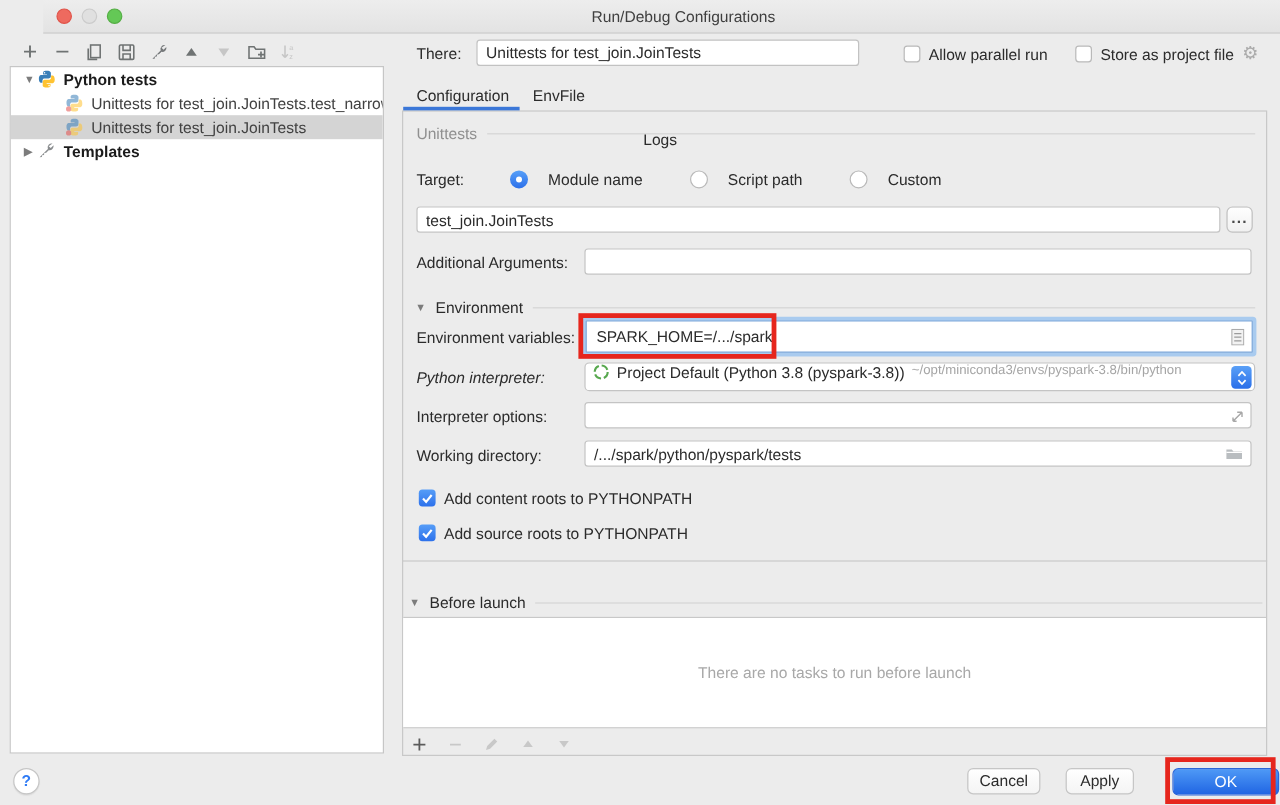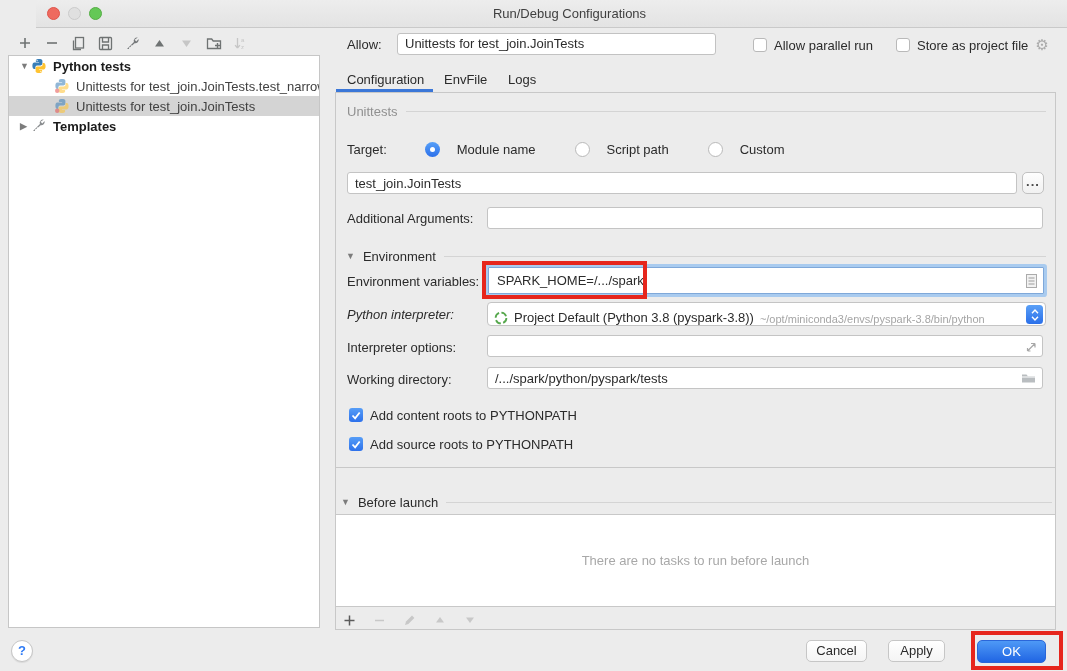--- a/index.html
+++ b/index.html
@@ -57,21 +57,21 @@
     background:linear-gradient(#FEFEFE,#F1F1F1); border:1px solid #C1C1C1; border-radius:5px;
     text-align:center; line-height:18px; color:#4A4A4A; font-weight:bold; letter-spacing:1px; }
   .radio { width:15px; height:15px; border-radius:50%; background:#fff; border:1px solid #B9B9B9; flex:none; }
   .radio.sel { border:none; background:linear-gradient(#57A0F8,#2C70EA); position:relative; }
   .radio.sel::after { content:""; position:absolute; left:5px; top:5px; width:5px; height:5px; border-radius:50%; background:#fff; }
   .target-row { position:absolute; left:347px; top:140px; display:flex; align-items:center; gap:17px; height:18px; }
   .focus-field { position:absolute; left:488px; top:267px; width:556px; height:27px; background:#fff;
     border:1px solid #7FA8D9; border-radius:1px; box-shadow:0 0 0 3px #A9CBEF;
     display:flex; align-items:center; padding:0 8px; }
   .combo { position:absolute; left:487px; top:302px; width:559px; height:24px; background:#fff;
-    border:1px solid #C4C4C4; border-radius:4px; display:flex; align-items:flex-end; padding:0 24px 0 6px; overflow:hidden; }
+    border:1px solid #C4C4C4; border-radius:4px; display:flex; align-items:flex-start; padding:0 24px 0 6px; overflow:hidden; }
   .stepper { position:absolute; right:2px; top:2px; width:17px; height:19px; border-radius:3.5px;
     background:linear-gradient(#5AA0F7,#2A6FE9); display:flex; align-items:center; justify-content:center; }
   .path-text { color:#A5A5A5; font-size:11px; margin-left:6px; white-space:nowrap; }
   .field-icon-right { position:absolute; right:6px; top:50%; transform:translateY(-50%); }
 
   
   .red-box { position:absolute; border:4px solid #E6261D; z-index:6; }
 
   
   .bl-box { position:absolute; left:336px; top:514px; width:719px; height:93px; background:#fff;
@@ -189,37 +189,37 @@
     <span class="arrow">▶</span>
     <span class="ticon">
       <svg width="15" height="15">
           <path d="M12.8 1.6a3.4 3.4 0 0 0-3.9 4.5L2 13l1.9-.1.2-1.6 1.6-.2.2-1.6 1.6-.2 2.1-2.1a3.4 3.4 0 0 0 4-4.1L11.3 5.4 9.6 3.8z" fill="#8A8D8F"></path>
         </svg>
     </span>
     <span class="tree-label">Templates</span>
   </div>
 </div>
 
-<div class="lbl" style="left:347px;top:36px;">Allow:</div>
+<div class="lbl" style="left:347px;top:36px;">There:</div>
 <div class="name-field">
   <span>Unittests for test_join.JoinTests</span>
 </div>
 <div class="cbx-row" style="left:753px;top:37px;">
   <span class="cbx"></span>
   <span>Allow parallel run</span>
 </div>
 <div class="cbx-row" style="left:896px;top:37px;">
   <span class="cbx"></span>
   <span>Store as project file</span>
   <span style="color:#ABABAB;font-size:15px;line-height:14px;">⚙</span>
 </div>
 
 <div class="tab" style="left:347px;">Configuration</div>
 <div class="tab" style="left:444px;">EnvFile</div>
-<div class="tab" style="left:508px;">Logs</div>
+<div class="tab" style="left:536px;margin-top:37px;">Logs</div>
 <div class="tab-underline"></div>
 
 <div class="pane"></div>
 <div class="config-sep"></div>
 
 <div class="group" style="left:347px;top:103px;right:21px;">
   <span style="color:#909090;">Unittests</span>
   <span class="gline"></span>
 </div>
 
@@ -350,14 +350,14 @@
   <span class="tbi">
     <svg width="12" height="12">
         <path d="M2 3.5h8L6 9z" fill="#C8C8C8"></path>
       </svg>
     </span>
 </div>
 
 <div class="help-btn">?</div>
 <div class="btn" style="left:806px;width:61px;">Cancel</div>
 <div class="btn" style="left:888px;width:57px;">Apply</div>
-<div class="btn primary" style="left:977px;width:69px;height:23px;line-height:21px;">OK</div>
+<div class="btn primary" style="left:977px;width:89px;height:23px;line-height:21px;">OK</div>
 <div class="red-box" style="left:971px;top:631px;width:92px;height:39px;"></div>
 
 </body></html>

